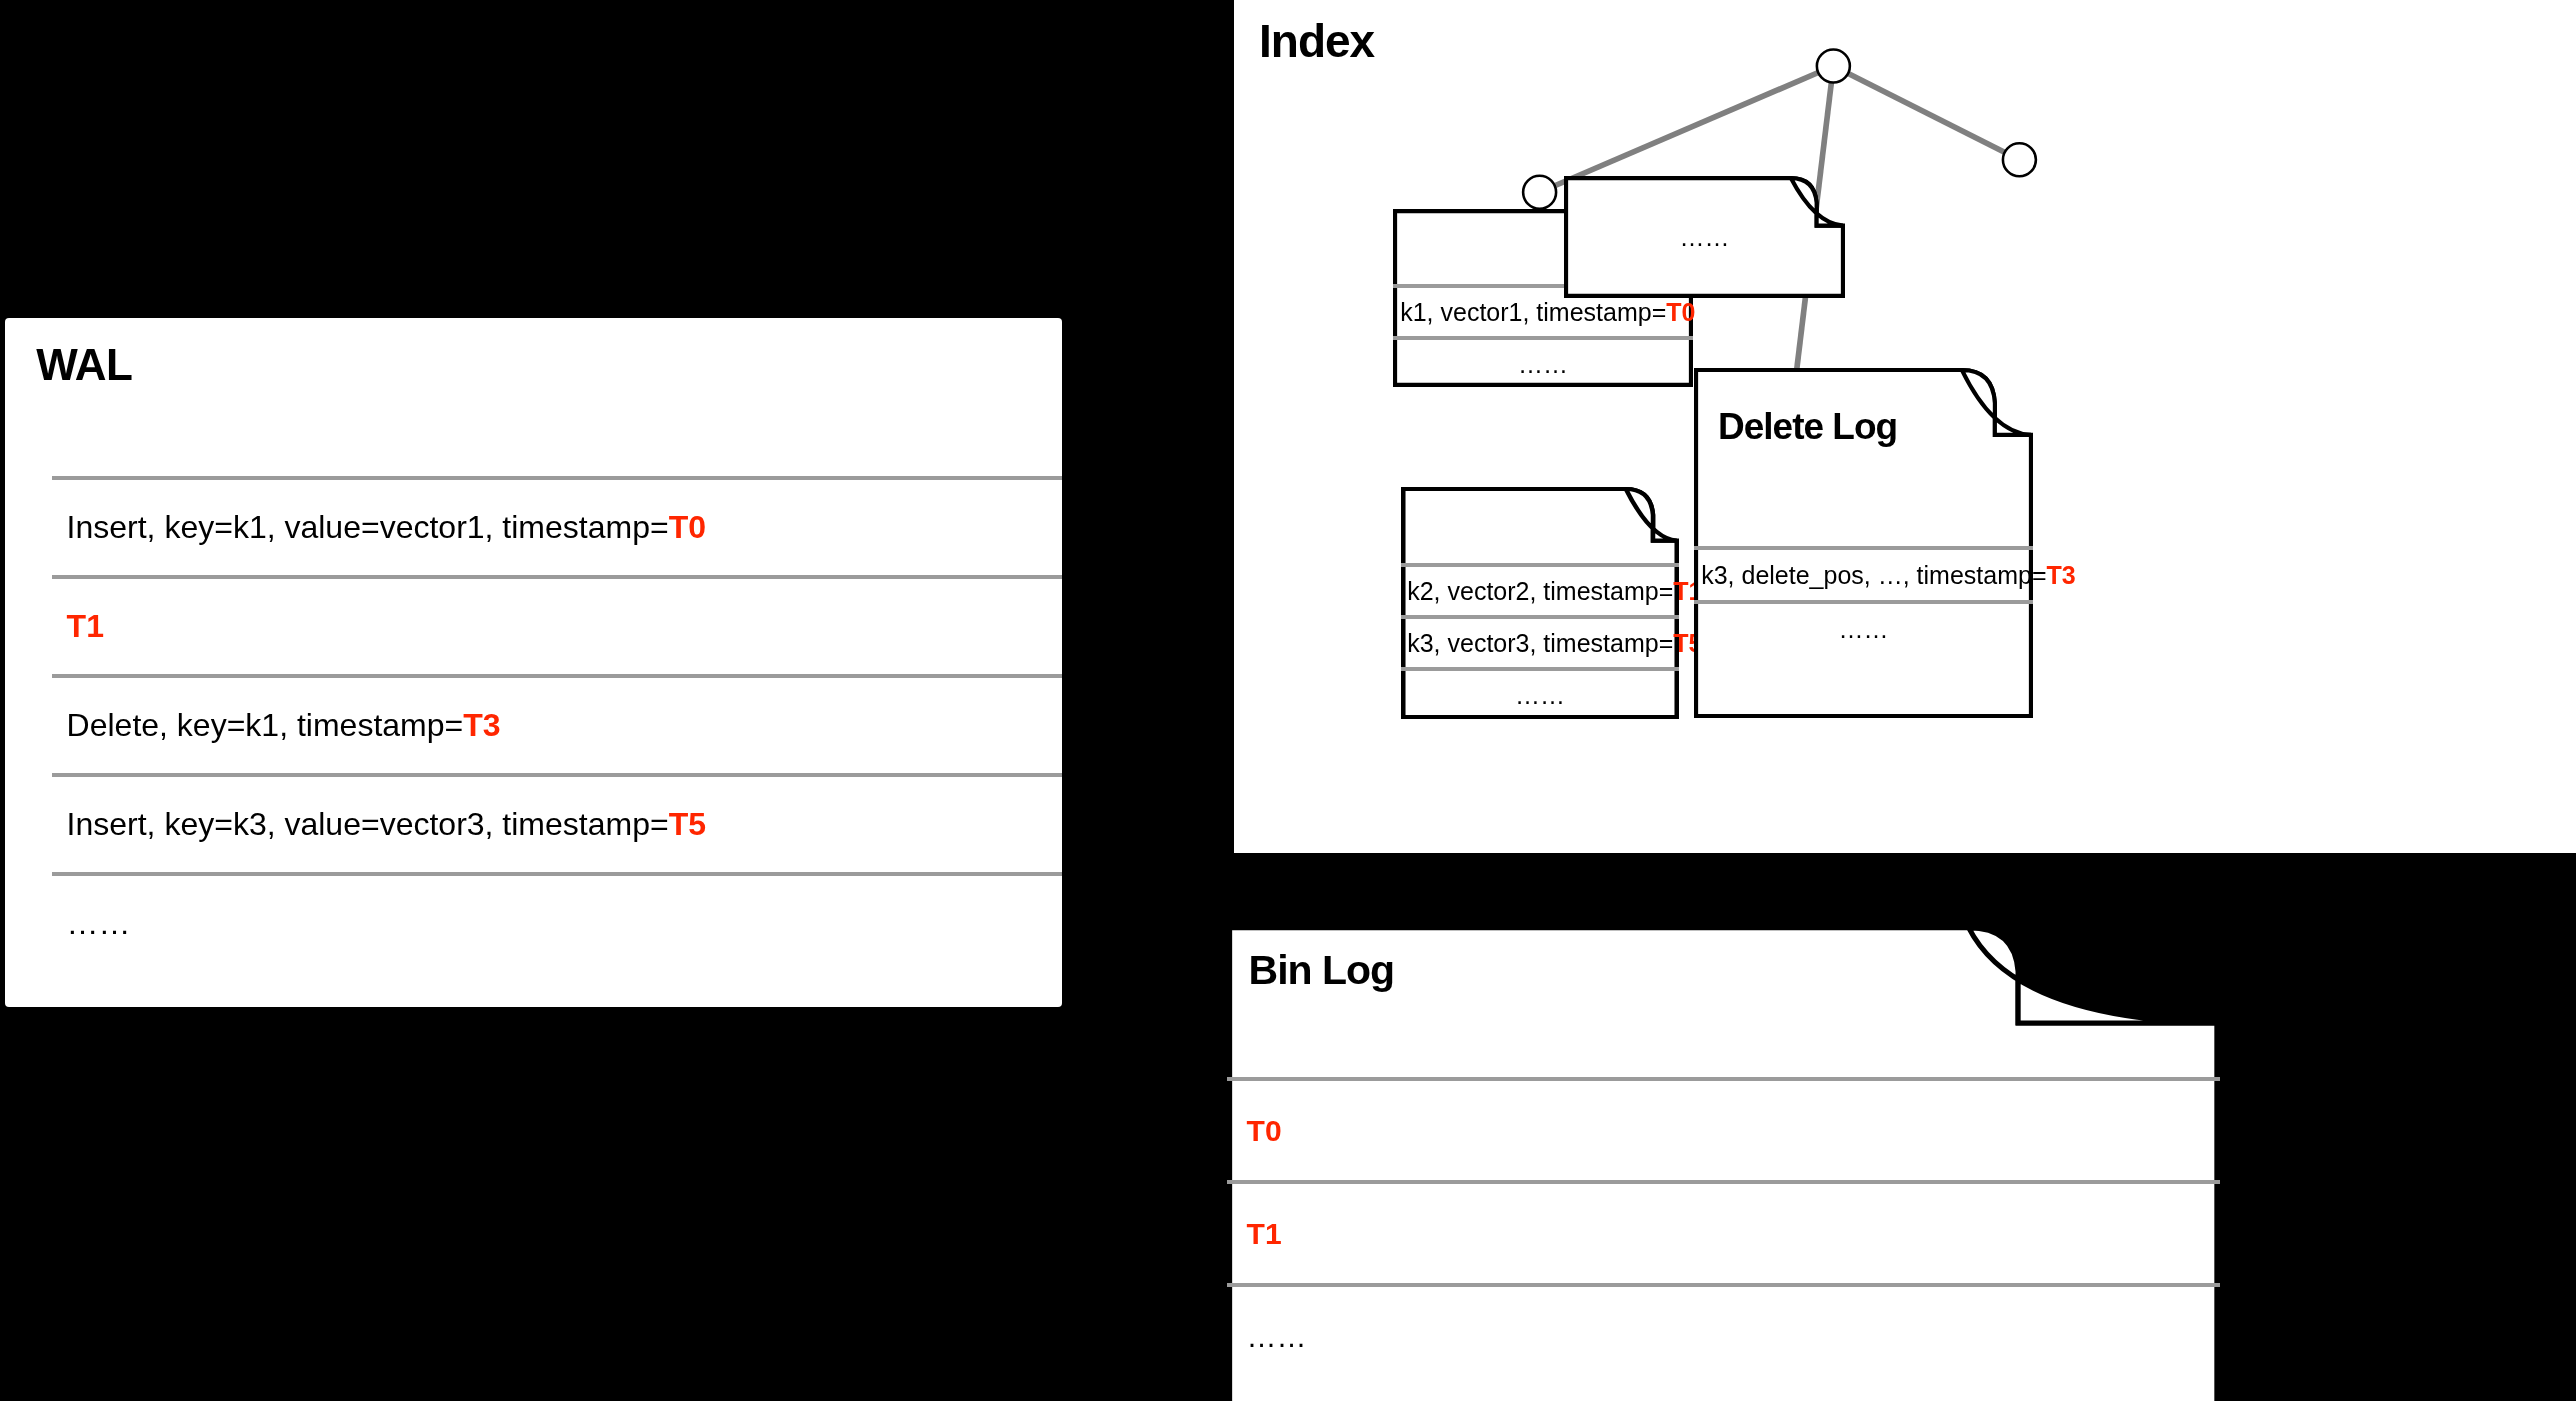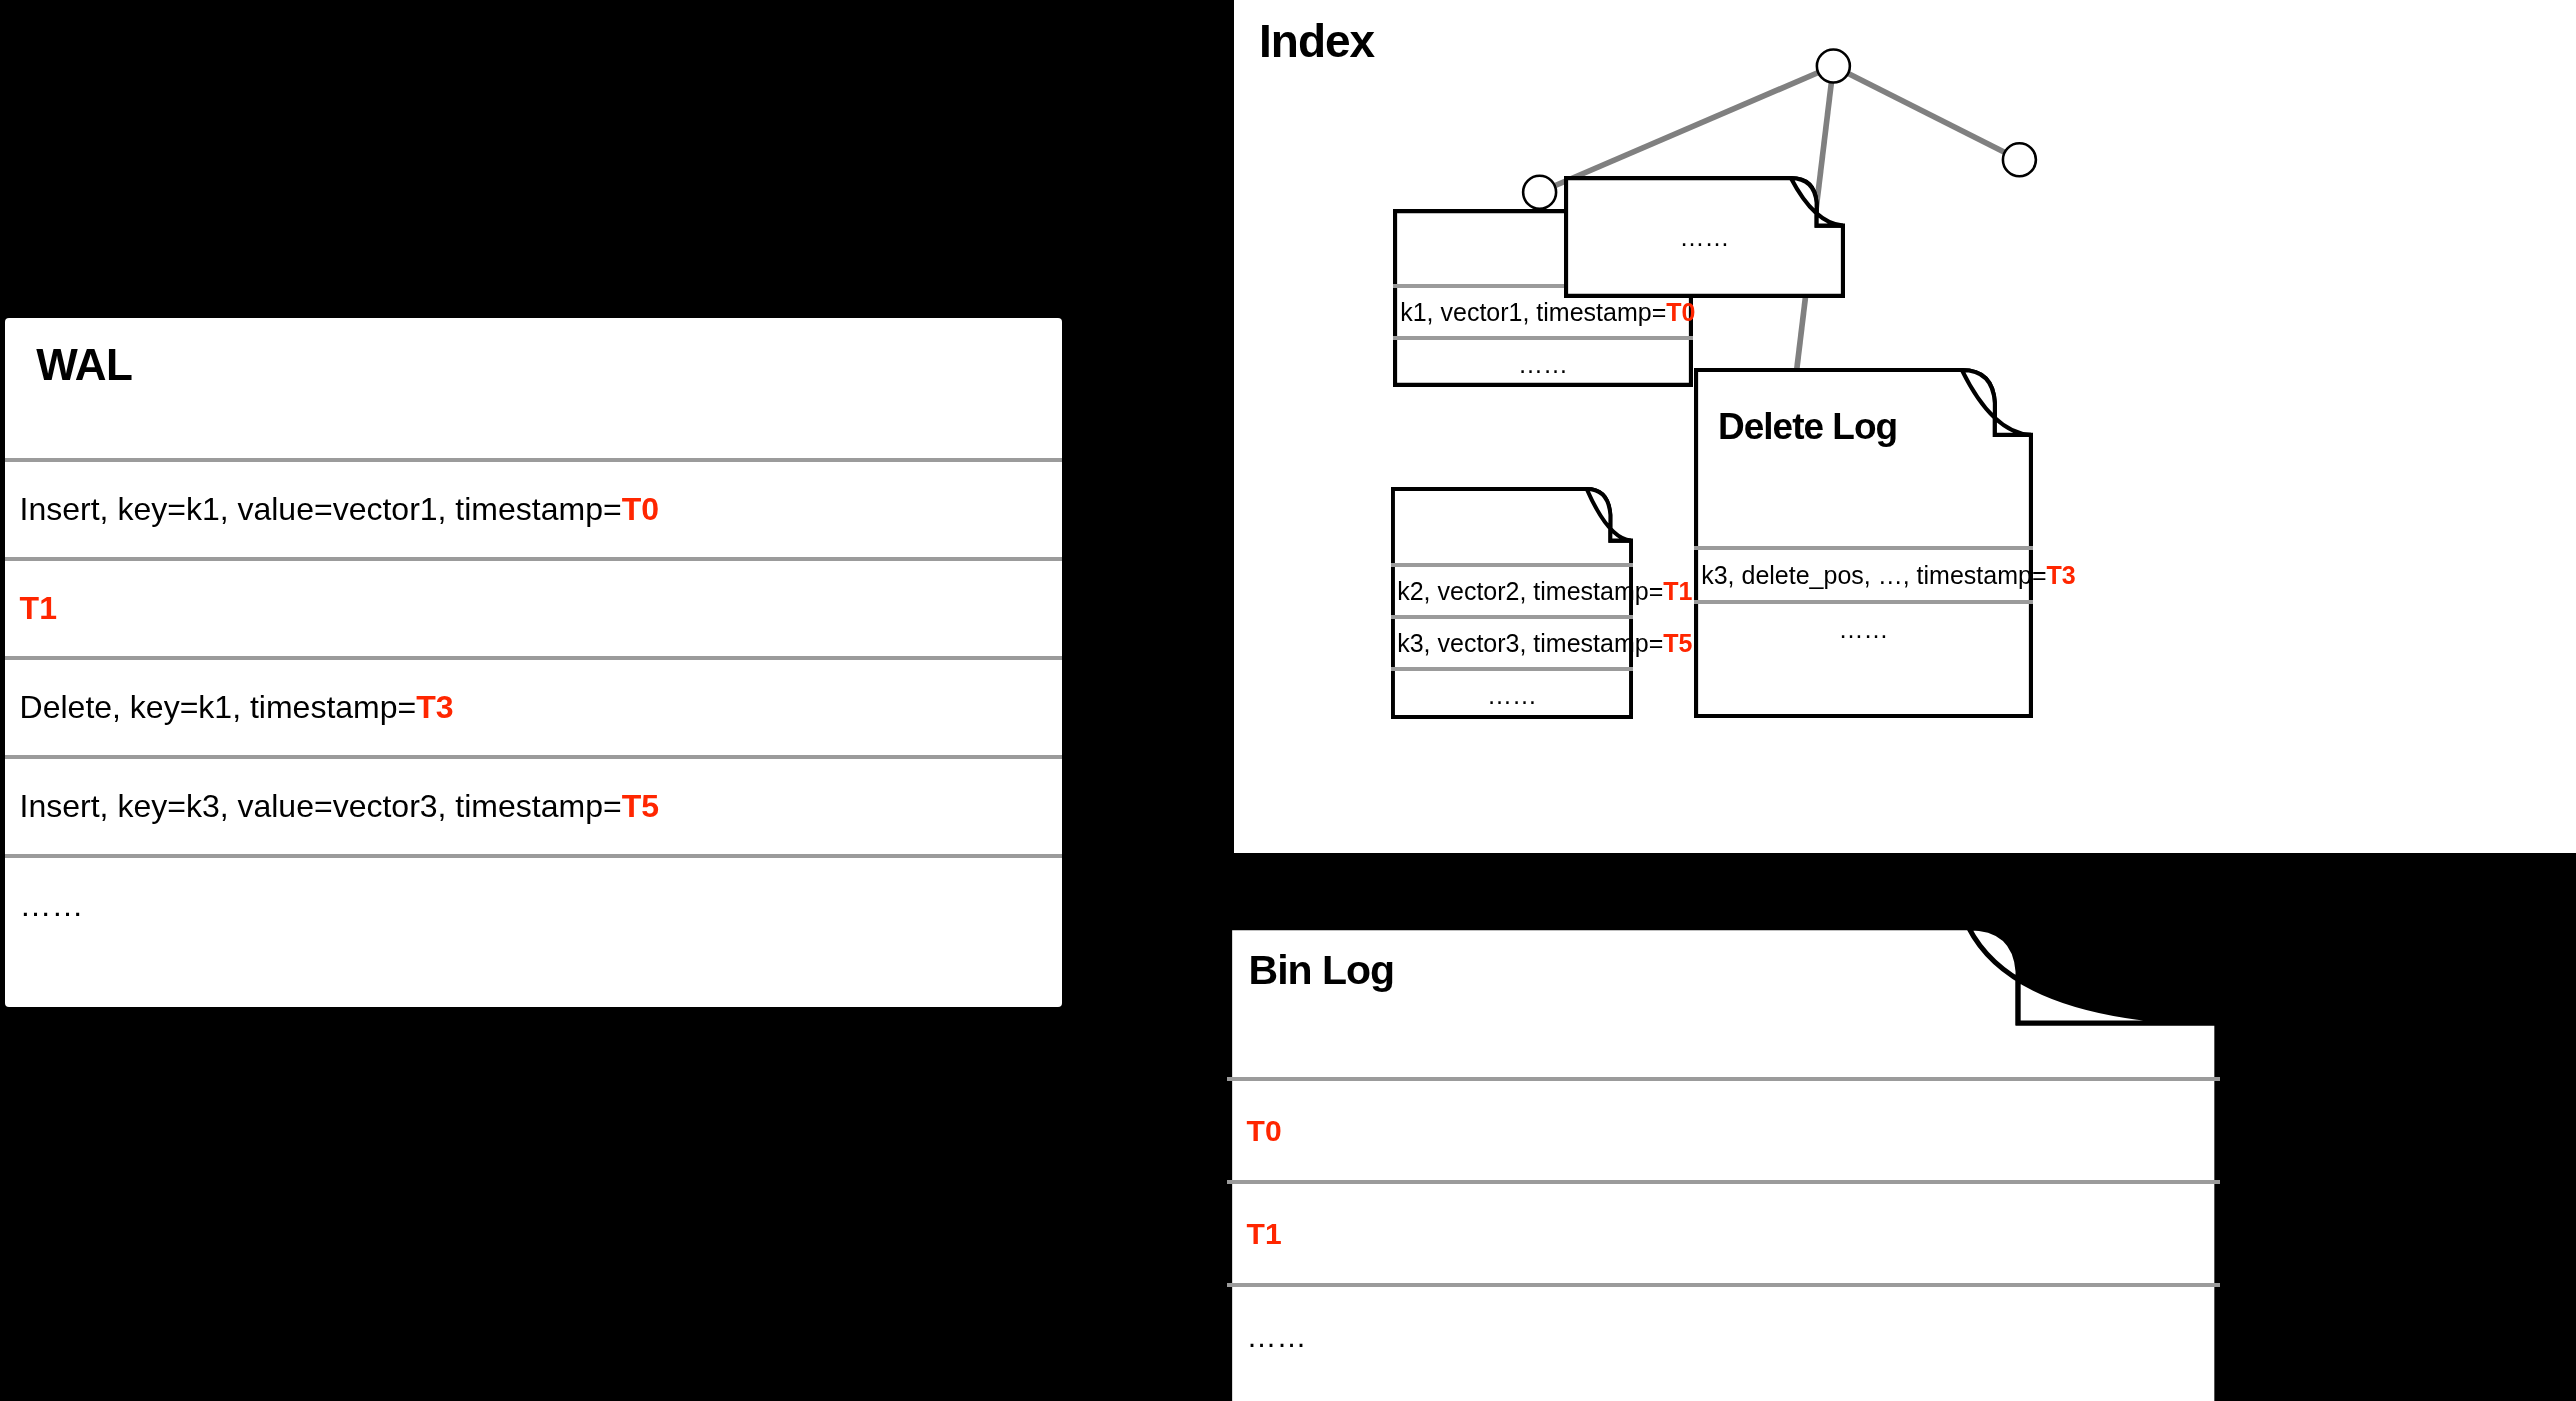--- a/index.html
+++ b/index.html
@@ -10,21 +10,21 @@
 
   
   #wal{left:5.2px;top:318px;width:1057px;height:689px;border-radius:4px;}
   #wal .title{position:absolute;left:31px;top:25px;font-size:44px;font-weight:bold;
       letter-spacing:-0.5px;color:#000;line-height:1;}
   .rowlist{position:absolute;left:0;right:0;}
   .row{position:relative;box-sizing:border-box;border-top:4.6px solid #9b9b9b;
        display:flex;align-items:center;color:#000;}
   .row .txt{white-space:nowrap;}
   .ts{color:#FF2600;font-weight:bold;}
-  #wal .rowlist{top:140px;}
+  #wal .rowlist{top:158px;margin-left:47px;}
   #wal .row{height:99px;padding-left:14.4px;font-size:32px;}
   #wal .row.dots{font-size:32px;}
   #wal .row:last-child{border-bottom:none;}
 
   
   #index{left:1234px;top:0px;width:1577px;height:853px;}
   #index .title{position:absolute;left:25px;top:17.5px;font-size:46px;font-weight:bold;
       letter-spacing:-1px;color:#000;line-height:1;}
 
   
@@ -45,21 +45,21 @@
   #node1 .rows{top:75px;}
   #node1 .row{height:52px;font-size:25px;padding-left:7.2px;}
   #node1 .row.center{padding-left:0;}
 
   
   #node2{left:330px;top:176px;width:281px;height:122px;}
   #node2 .rows{top:0px;}
   #node2 .row{height:122px;font-size:25px;border-top:none;}
 
   
-  #node3{left:157px;top:487px;width:242px;height:232px;}
+  #node3{left:167px;top:487px;width:278px;height:232px;}
   #node3 .rows{top:76px;}
   #node3 .row{height:52px;font-size:25px;padding-left:6.2px;}
   #node3 .row.center{padding-left:0;}
 
   
   #deletelog{left:452px;top:368px;width:339px;height:350px;margin-left:8px;}
   #deletelog .hdr .title{left:24px;top:40px;font-size:37px;}
   #deletelog .rows{top:178px;}
   #deletelog .row{height:54px;font-size:25px;padding-left:7.2px;}
   #deletelog .row.center{padding-left:0;}

